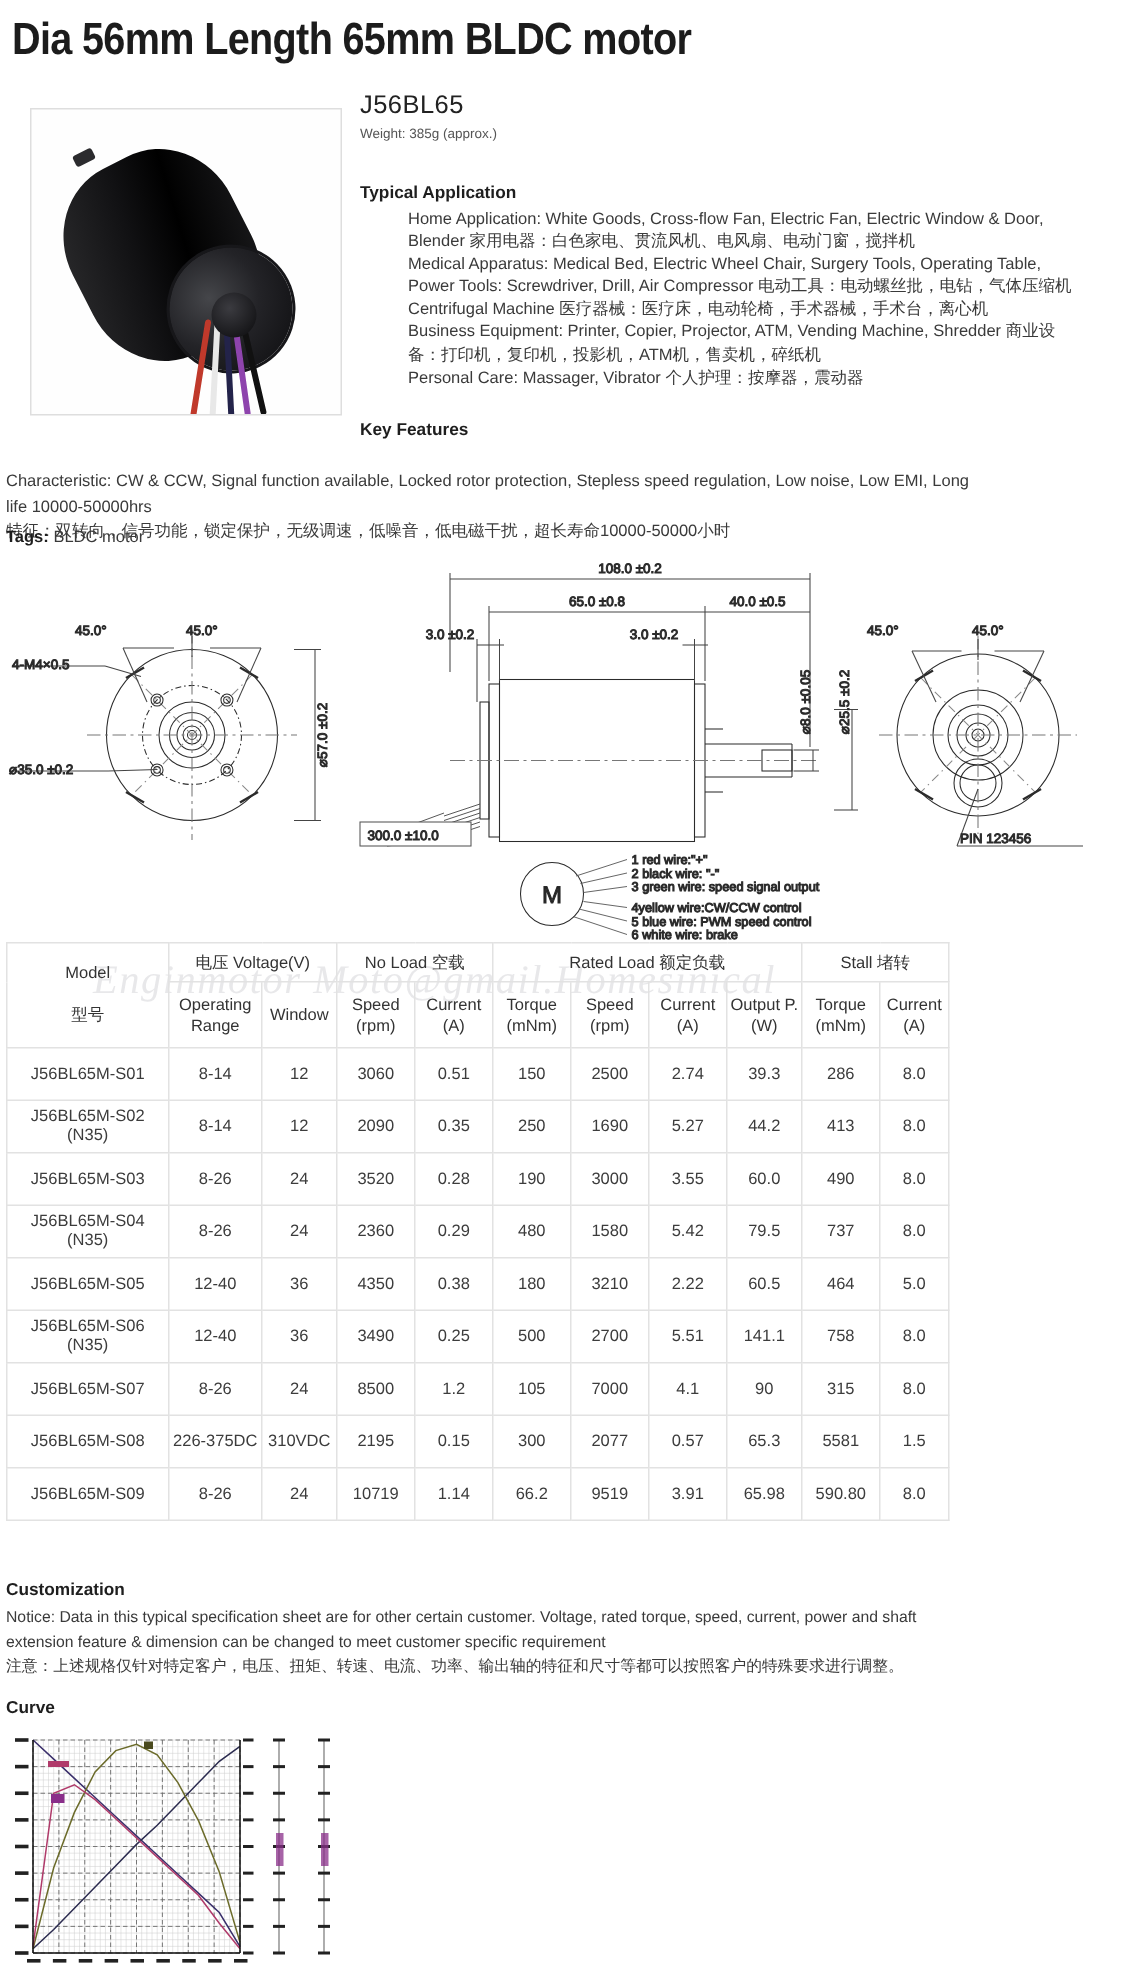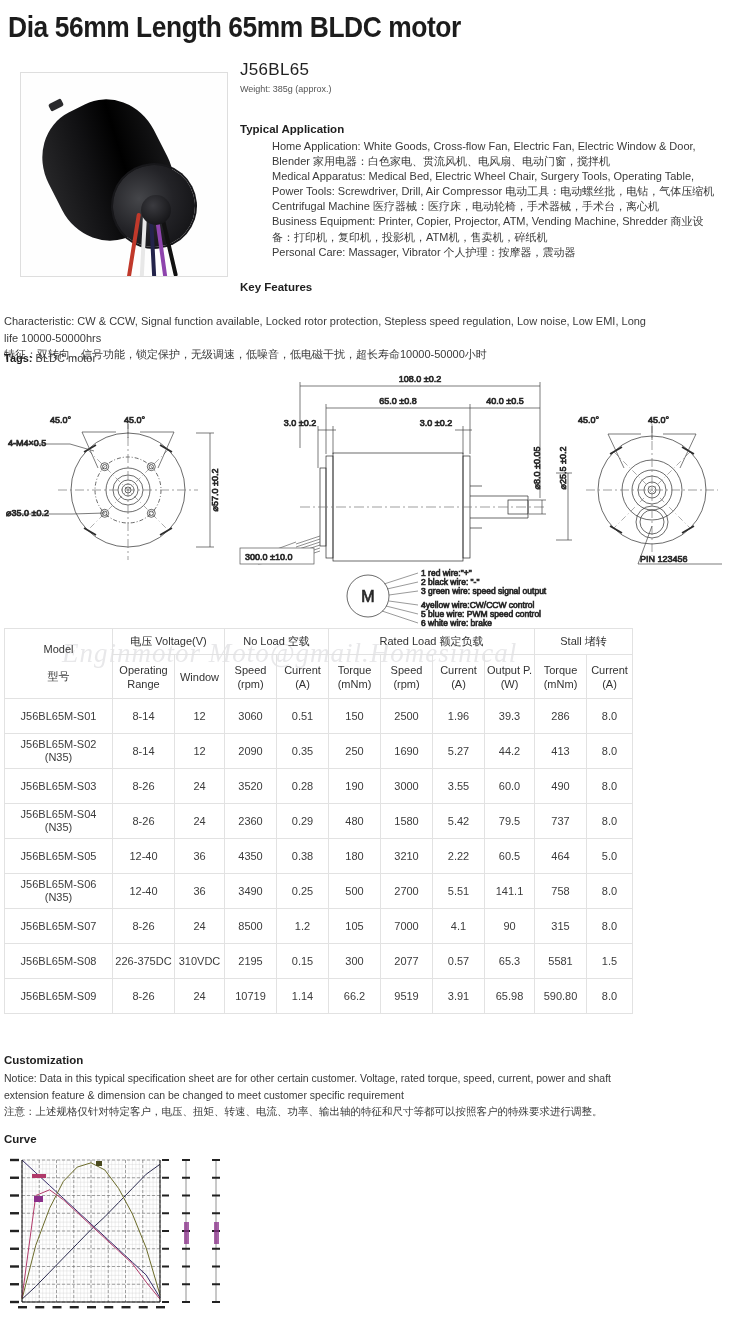--- a/index.html
+++ b/index.html
@@ -384,21 +384,21 @@
       </tbody>
         <tbody id="spec-body">
           <tr>
             <td class="model-cell">J56BL65M-S01</td>
             <td>8-14</td>
             <td>12</td>
             <td>3060</td>
             <td>0.51</td>
             <td>150</td>
             <td>2500</td>
-            <td>1.96</td>
+            <td>2.74</td>
             <td>39.3</td>
             <td>286</td>
             <td>8.0</td>
           </tr>
           <tr>
             <td class="model-cell">J56BL65M-S02<br>(N35)</td>
             <td>8-14</td>
             <td>12</td>
             <td>2090</td>
             <td>0.35</td>

